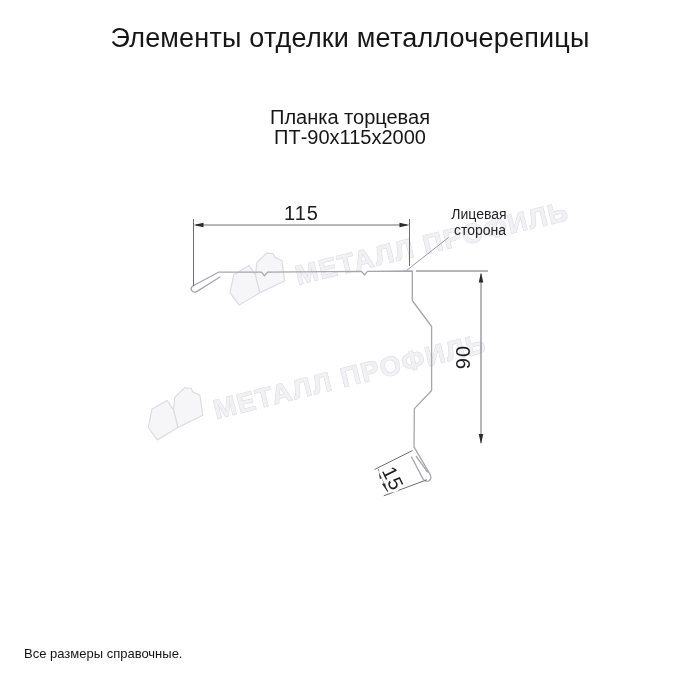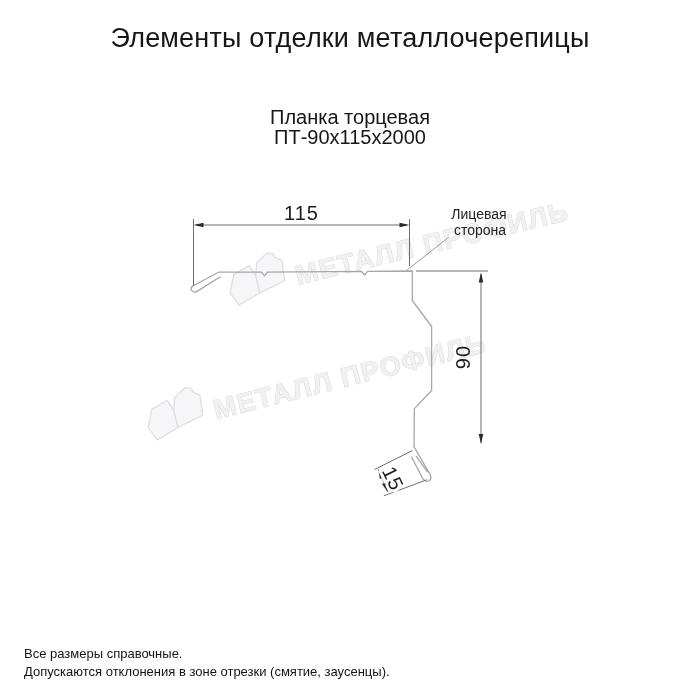--- a/index.html
+++ b/index.html
@@ -102,16 +102,15 @@
 
     <g>
       <path class="leader" d="M448.5,237.5 L406.5,270.5"></path>
       <text class="labeltext" x="479" y="219" text-anchor="middle">Лицевая</text>
       <text class="labeltext" x="480" y="235" text-anchor="middle">сторона</text>
     </g>
   </svg>
 
   <div class="footer">
     <div>Все размеры справочные.</div>
-    <div>Допускаются отклонения в зоне отрезки (смятие, заусенцы).</div>
   </div>
 
 </div>
 
 </body></html>

